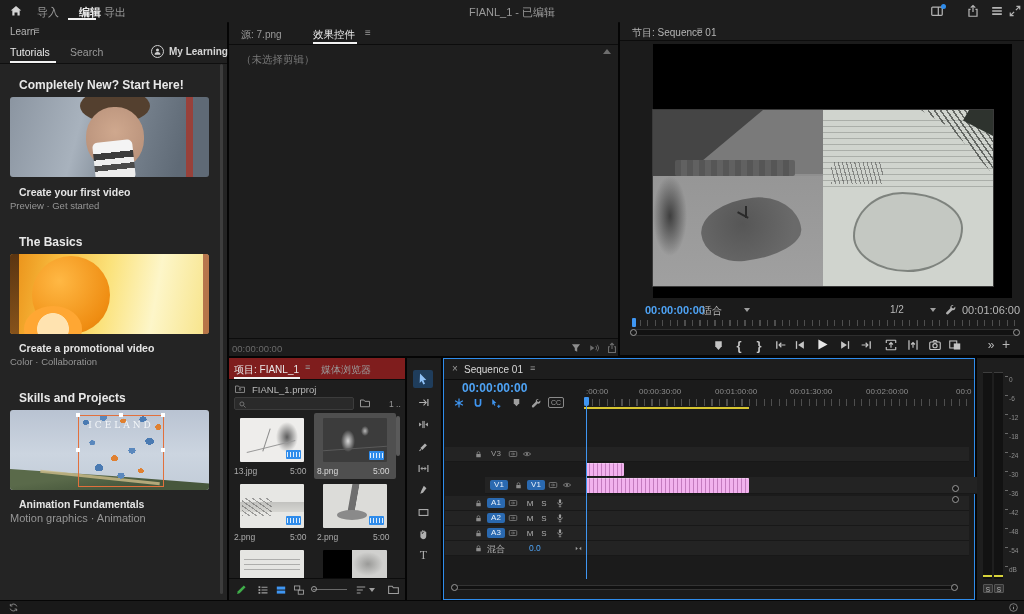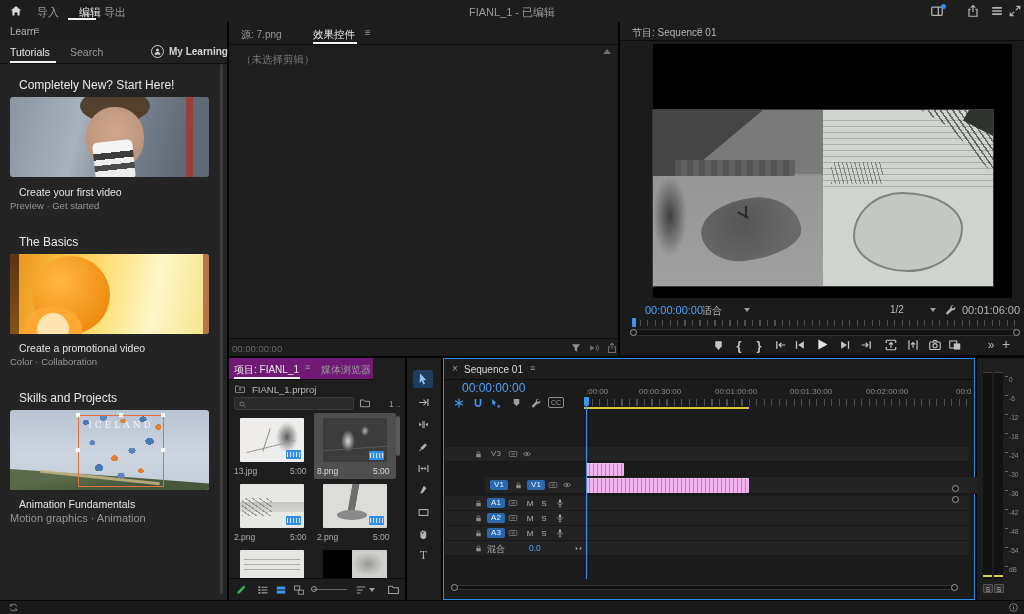--- a/index.html
+++ b/index.html
@@ -3,21 +3,21 @@
 <meta charset="utf-8">
 <style>
   html,body{margin:0;padding:0;background:#050505;}
   .app{position:relative;width:1024px;height:614px;background:#050505;overflow:hidden;
        font-family:"Liberation Sans","DejaVu Sans",sans-serif;color:#c8c8c8;
        -webkit-font-smoothing:antialiased;}
   .abs{position:absolute;}
   .panel{position:absolute;background:#1e1e1e;}
   .txt{position:absolute;white-space:nowrap;}
   .gray{color:#9a9a9a;} .white{color:#e8e8e8;} .blue{color:#4ea3f5;}
-  .bold{font-weight:normal;padding-left:9px;}
+  .bold{font-weight:bold;padding-left:9px;}
   .underline{position:absolute;height:2px;background:#f2f2f2;}
   svg.ic{position:absolute;display:block;}
   .glyph{position:absolute;display:flex;align-items:center;justify-content:center;}
   .caret{position:absolute;width:0;height:0;border-left:3.5px solid transparent;border-right:3.5px solid transparent;border-top:4px solid #9e9e9e;}
   .card{position:absolute;width:199px;height:80px;border-radius:3px;overflow:hidden;background:#333;}
   .chandle{position:absolute;width:7px;height:7px;border:1.5px solid #9a9a9a;border-radius:50%;background:#191919;box-sizing:border-box;}
   .tname{position:absolute;width:18px;height:10px;border-radius:2px;font-size:8px;line-height:10px;text-align:center;color:#9a9a9a;}
   .tname.sel{background:#2a69b0;color:#e9f1fb;}
   .trow{position:absolute;left:444px;width:524px;background:#232323;border-bottom:1px solid #181818;box-sizing:border-box;}
   .clip{position:absolute;background:repeating-linear-gradient(90deg,#f2b2ee 0 3px,#c47cbf 3px 4px);border-radius:1px;box-shadow:inset 0 1px 0 rgba(255,255,255,.25);}
@@ -400,21 +400,21 @@
         <use href="#i-camera"></use>
       </svg>
     <svg class="ic" width="14" height="14" style="left:328px;top:316px;color:#c4c4c4;">
         <use href="#i-compare"></use>
       </svg>
     <div class="glyph" style="left:364px;top:315px;width:14px;height:16px;font-size:12px;color:#b8b8b8;">»</div>
     <div class="glyph" style="left:379px;top:314px;width:14px;height:16px;font-size:14px;color:#b8b8b8;">+</div>
   </div>
 
   <div class="panel" style="left:229px;top:358px;width:176px;height:242px;background:#1e1e1e;">
-    <div class="abs" style="left:0;top:0;width:144px;height:21px;background:#701a75;border-bottom:1px solid #0c0c0c;">
+    <div class="abs" style="left:0;top:0;width:176px;height:21px;background:#7f1d1d;border-bottom:1px solid #0c0c0c;">
       <div class="txt white" style="left:5px;top:5px;font-size:10px;">项目: FIANL_1</div>
       <div class="underline" style="left:5px;top:19px;width:66px;"></div>
       <div class="txt gray" style="left:76px;top:4px;font-size:9px;">≡</div>
       <div class="txt gray" style="left:92px;top:5px;font-size:10px;">媒体浏览器</div>
     </div>
     <svg class="ic" width="12" height="12" style="left:5px;top:25px;color:#8e8e8e;">
         <use href="#i-folderup"></use>
       </svg>
     <div class="txt" style="left:23px;top:26px;font-size:9.5px;color:#b8b8b8;">FIANL_1.prproj</div>
     <div class="abs" style="left:5px;top:39px;width:120px;height:13px;background:#2a2a2a;border:1px solid #3c3c3c;border-radius:2px;box-sizing:border-box;">

